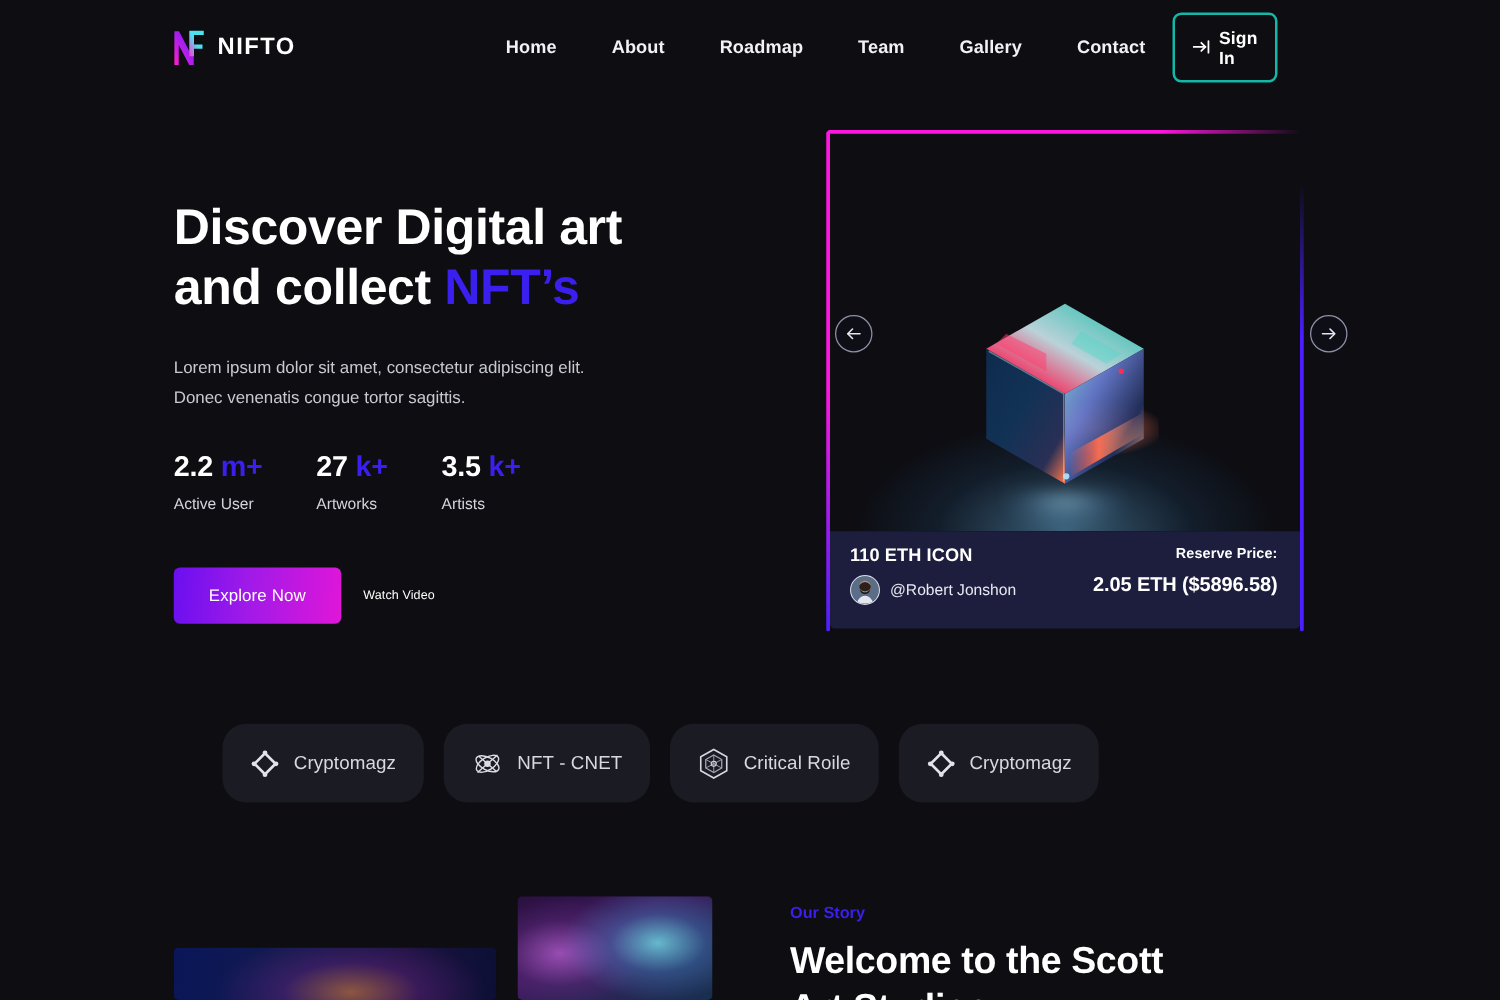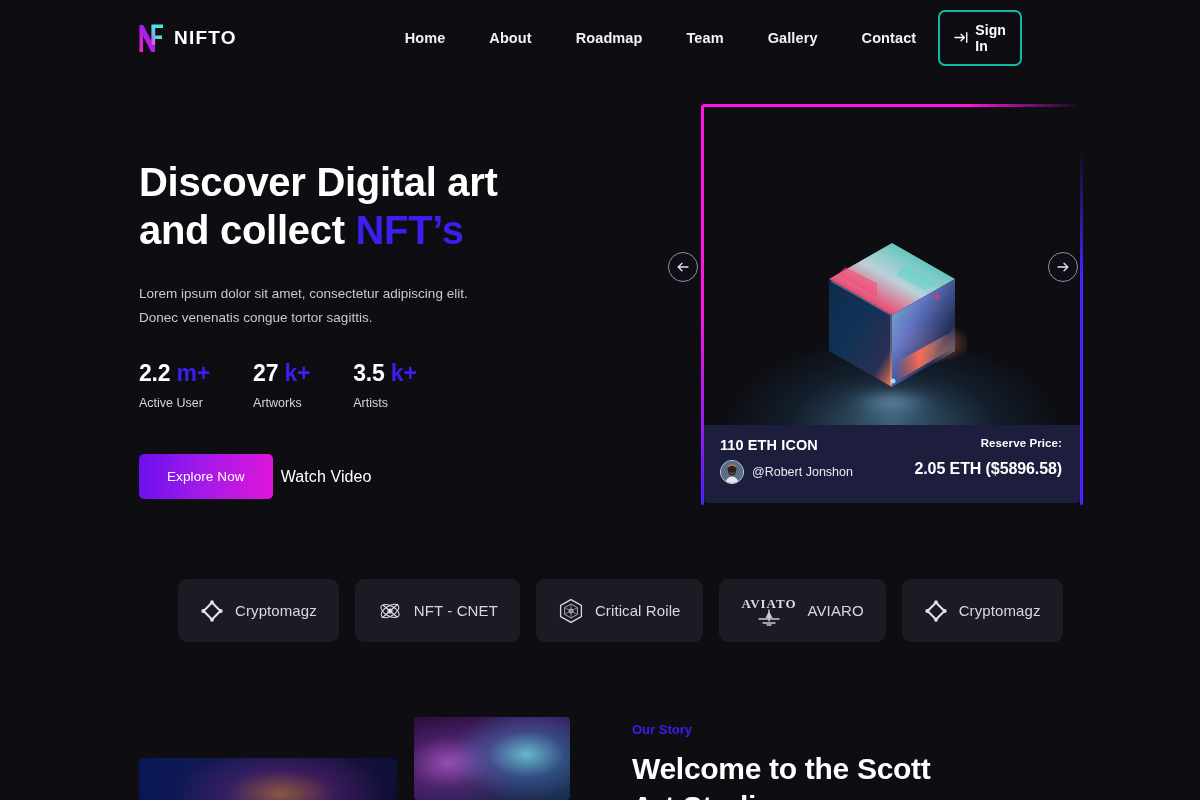--- a/index.html
+++ b/index.html
@@ -58,26 +58,26 @@
 
   .cta-row { display:flex; align-items:center; margin-top:44px; }
   .btn-explore {
     background:linear-gradient(95deg,#6a0ff0 0%, #a11ae8 45%, #e016d8 100%);
     color:#ffffff; font-size:13.5px; font-weight:500;
     padding:15px 28px; border:none; border-radius:5px; cursor:pointer;
     letter-spacing:.1px;
   }
   .btn-watch {
     background:transparent; border:none; cursor:pointer;
-    color:#ffffff; font-size:16px; font-weight:500;
-    margin-left:8px; letter-spacing:.1px;
+    color:#ffffff; font-size:10px; font-weight:500;
+    margin-left:18px; letter-spacing:.1px;
   }
 
   
-  .card-wrap { position:absolute; left:702px; top:105px; width:380px; height:400px; }
+  .card-wrap { position:absolute; left:662px; top:105px; width:380px; height:400px; }
   .card-glow-left {
     position:absolute; left:-1px; top:0; width:3px; height:400px;
     background:linear-gradient(180deg,#ff16e0 0%, #ff16e0 52%, #4b1fff 100%);
     border-radius:2px; filter:blur(.4px);
   }
   .card-glow-top {
     position:absolute; left:0; top:-1px; width:380px; height:3px;
     background:linear-gradient(90deg,#ff16e0 0%, #ff16e0 70%, rgba(255,22,224,0) 100%);
     border-radius:2px; filter:blur(.4px);
   }
@@ -138,21 +138,21 @@
   }
   .carousel-prev { left:668px; }
   .carousel-next { left:1048px; }
 
   
   .partners {
     position:absolute; left:178px; top:579px;
     display:flex; align-items:center; gap:16px;
   }
   .partner {
-    background:#1b1b23; border-radius:9px; height:63px;
+    background:#1b1b23; border-radius:19px; height:63px;
     display:flex; align-items:center; justify-content:center; gap:11px;
     padding:0 22px; cursor:pointer;
   }
   .partner-label { color:#d8d8e2; font-size:15px; font-weight:400; letter-spacing:.1px; white-space:nowrap; }
   .partner-icon { display:block; flex:none; }
 
   
   .story { position:absolute; left:632px; top:722px; width:420px; }
   .story-eyebrow { color:#3a1fef; font-size:13px; font-weight:600; }
   .story-title {
@@ -381,28 +381,20 @@
     <div class="partner">
       <svg class="partner-icon" width="26" height="26" viewBox="0 0 26 26">
         <path d="M13 1.6 L23.4 7.4 L23.4 18.6 L13 24.4 L2.6 18.6 L2.6 7.4 Z" fill="none" stroke="#d6d6e0" stroke-width="1.3"></path>
         <path d="M13 6 L19.4 9.6 L19.4 16.4 L13 20 L6.6 16.4 L6.6 9.6 Z" fill="none" stroke="#a8a8b8" stroke-width="1"></path>
         <path d="M13 6 L13 20 M6.6 9.6 L19.4 16.4 M19.4 9.6 L6.6 16.4" stroke="#9a9aab" stroke-width=".8"></path>
         <circle cx="13" cy="13" r="2" fill="none" stroke="#d6d6e0" stroke-width=".9"></circle>
       </svg>
       <span class="partner-label">Critical Roile</span>
     </div>
 
-    <div class="partner">
-      <svg class="partner-icon" width="56" height="34" viewBox="0 0 56 34">
-        <text x="28" y="14" text-anchor="middle" fill="#dcdce6" font-family="Liberation Serif, serif" font-size="13" font-weight="700" letter-spacing="1">AVIATO</text>
-        <path d="M28 16 L28 27 M18 25 L38 25 M22 29 L34 29 M26 31 L30 31" stroke="#c9c9d6" stroke-width="1.4" stroke-linecap="round"></path>
-        <path d="M28 17 L24.5 24 L31.5 24 Z" fill="#c9c9d6"></path>
-      </svg>
-      <span class="partner-label">AVIARO</span>
-    </div>
 
     <div class="partner">
       <svg class="partner-icon" width="24" height="24" viewBox="0 0 24 24">
         <path d="M12 3.6 L20.4 12 L12 20.4 L3.6 12 Z" fill="none" stroke="#e2e2ea" stroke-width="2.1" stroke-linejoin="round"></path>
         <circle cx="12" cy="3.2" r="1.9" fill="#e2e2ea"></circle>
         <circle cx="20.8" cy="12" r="1.9" fill="#e2e2ea"></circle>
         <circle cx="12" cy="20.8" r="1.9" fill="#e2e2ea"></circle>
         <circle cx="3.2" cy="12" r="1.9" fill="#e2e2ea"></circle>
       </svg>
       <span class="partner-label">Cryptomagz</span>

